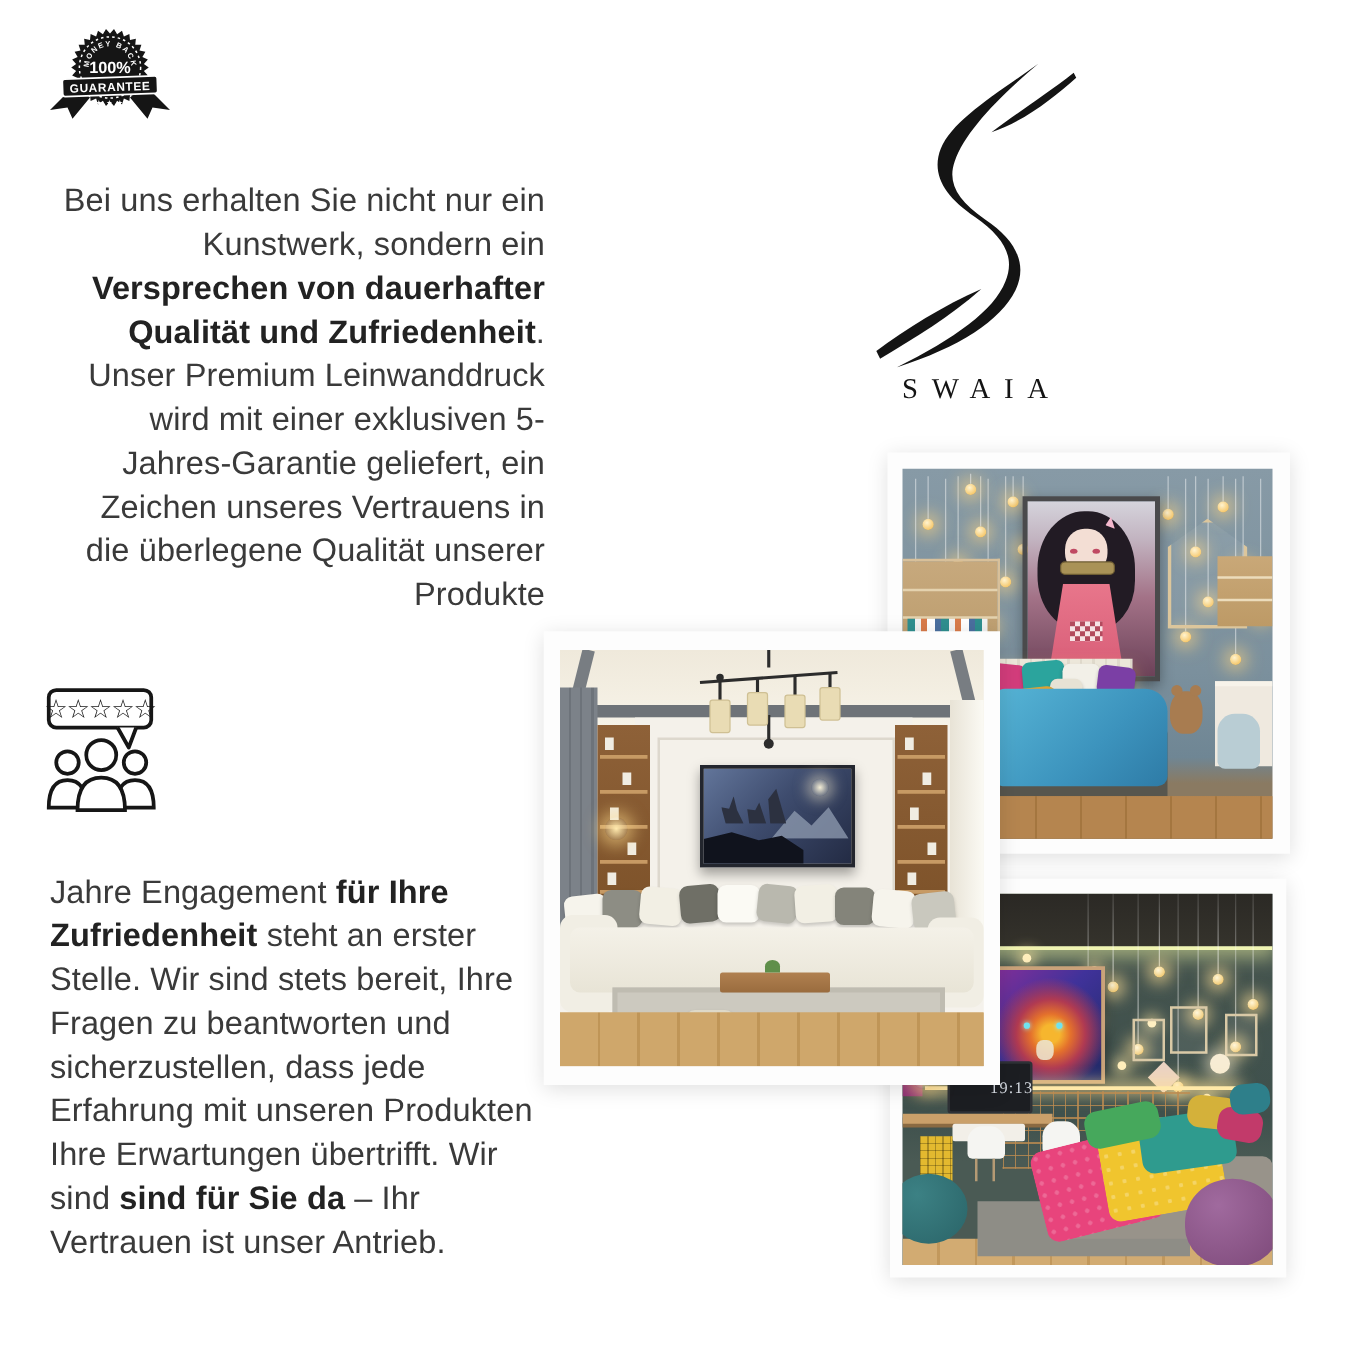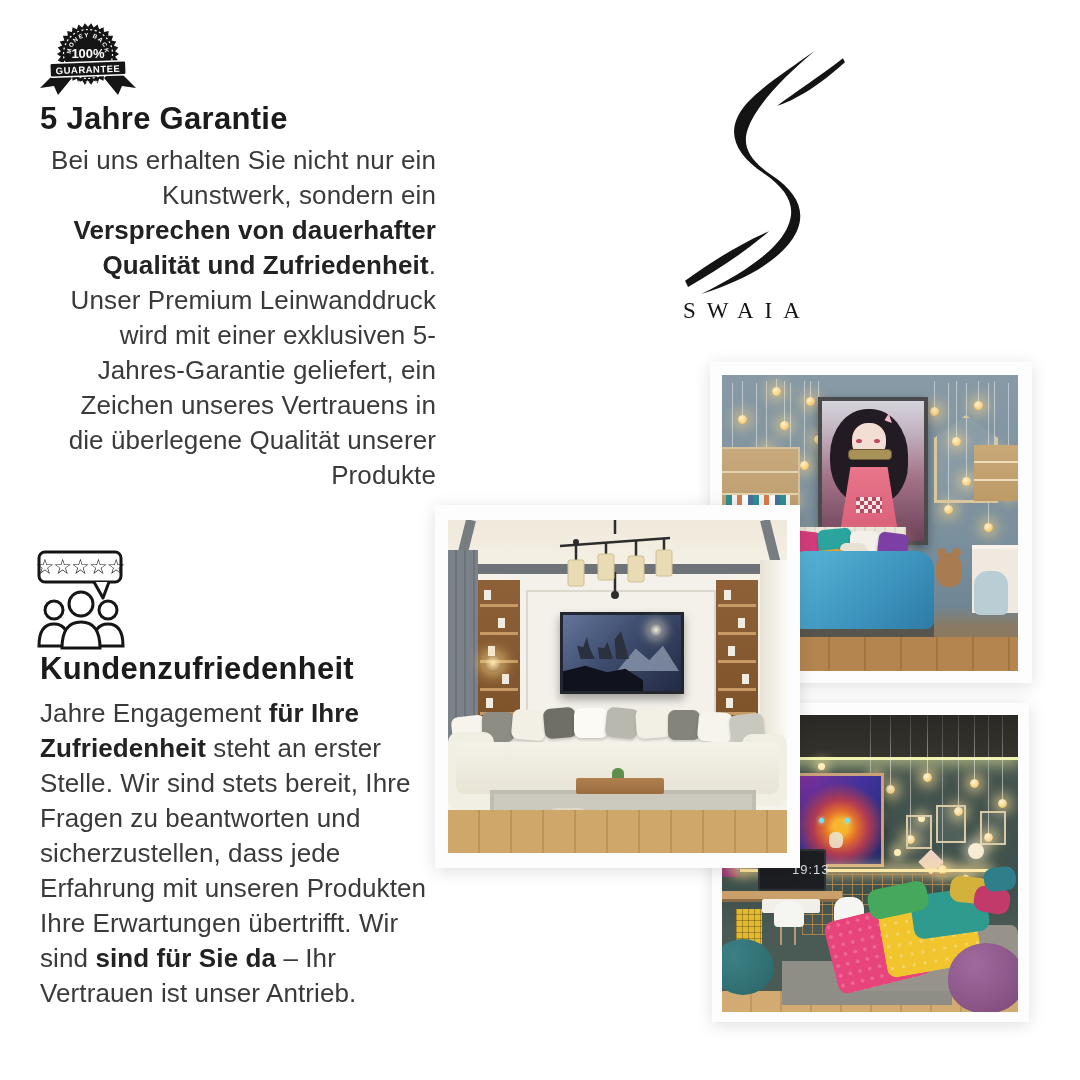--- a/index.html
+++ b/index.html
@@ -11,30 +11,30 @@
   .para b{color:#222;font-weight:700;}
   #h-guarantee{top:101px;}
   #p-guarantee{top:143px;text-align:right;}
   #h-satisfaction{top:651px;}
   #p-satisfaction{top:696px;}
   
   #badge{position:absolute;left:36px;top:16px;width:104px;height:82px;}
   
   #cust-icon{position:absolute;left:34px;top:548px;width:100px;height:104px;}
   
-  #logo{position:absolute;left:672px;top:46px;width:184px;text-align:left;}
+  #logo{position:absolute;left:688px;top:46px;width:184px;text-align:center;}
   #logo svg{display:block;margin:0 auto;}
   .brand{font-family:"Liberation Serif","DejaVu Serif",serif;font-size:23px;letter-spacing:11px;
          color:#141414;margin-top:4px;padding-left:11px;}
   
   .card{position:absolute;background:#fdfdfd;box-shadow:0 3px 16px rgba(0,0,0,.13);}
   #card-kids{left:710px;top:362px;width:322px;height:321px;z-index:1;}
   #card-lion{left:712px;top:703px;width:317px;height:319px;z-index:2;}
   #card-living{left:435px;top:505px;width:365px;height:363px;z-index:3;}
-  .photo{position:absolute;overflow:hidden;}
+  .photo{position:absolute;overflow:hidden;font-family:Liberation Serif, serif;}
   #ph-kids{left:12px;top:13px;width:296px;height:296px;background:linear-gradient(180deg,#879aa6 0%,#7b909d 55%,#6f8694 78%,#8a7a62 85%);}
   #ph-living{left:13px;top:15px;width:339px;height:333px;background:#f5f2ec;}
   #ph-lion{left:10px;top:12px;width:296px;height:297px;background:linear-gradient(180deg,#46544f 0%,#3f514d 60%,#4a5a54 72%);}
   .photo *{position:absolute;}
   
   .bulb{width:9px;height:9px;border-radius:50%;background:radial-gradient(circle at 40% 35%,#fff3cf,#f6c96e 70%,#d99a3e);
         box-shadow:0 0 14px 4px rgba(255,214,130,.75);}
   .bulb::after{content:"";position:absolute;bottom:100%;left:4px;width:1px;height:var(--h,22px);background:rgba(255,255,255,.45);}
   .k-shelf{left:0;top:72px;width:76px;height:96px;background:linear-gradient(#c7a97d,#b89868);
            border:2px solid #d8c09a;border-left:none;}
@@ -155,40 +155,38 @@
       <textPath href="#arcTop" startOffset="50%" text-anchor="middle">MONEY BACK</textPath>
     </text>
     <text x="50" y="42" text-anchor="middle" font-size="13" font-weight="bold" fill="#ffffff">100%</text>
     <g>
       <rect x="12" y="46" width="76" height="14" rx="2" fill="#151515" stroke="#ffffff" stroke-width="1.4" transform="rotate(-2 50 53)"></rect>
       <text x="50" y="57" text-anchor="middle" font-size="9.5" font-weight="bold" fill="#ffffff" letter-spacing=".5" transform="rotate(-2 50 53)">GUARANTEE</text>
     </g>
     <text x="50" y="68" text-anchor="middle" font-size="5.5" fill="#ffffff" letter-spacing="1">★ ★ ★</text>
   </svg>
 
-  <div class="h1" id="h-guarantee">5 Jahre Garantie</div>
   <div class="para" id="p-guarantee"><span>Bei uns erhalten Sie nicht nur ein Kunstwerk, sondern ein </span><b>Versprechen von dauerhafter Qualität und Zufriedenheit</b><span>. Unser Premium Leinwanddruck wird mit einer exklusiven 5-Jahres-Garantie geliefert, ein Zeichen unseres Vertrauens in die überlegene Qualität unserer Produkte</span></div>
 
   <svg id="cust-icon" viewBox="0 0 100 104">
     <g fill="none" stroke="#161616" stroke-width="3">
       <rect x="5" y="4" width="82" height="30" rx="6" fill="#fff"></rect>
       <polyline points="60,34 69,50 75,34" fill="#fff" stroke-linejoin="round"></polyline>
     </g>
     <text x="46" y="26" text-anchor="middle" font-size="21" letter-spacing="-1" fill="#161616">☆☆☆☆☆</text>
     <g fill="#ffffff" stroke="#161616" stroke-width="3">
       <circle cx="20" cy="62" r="9"></circle>
       <path d="M5,98 Q5,76 20,76 Q35,76 35,98 Z"></path>
       <circle cx="74" cy="62" r="9"></circle>
       <path d="M59,98 Q59,76 74,76 Q89,76 89,98 Z"></path>
       <circle cx="47" cy="56" r="12"></circle>
       <path d="M28,100 Q28,74 47,74 Q66,74 66,100 Z"></path>
     </g>
   </svg>
 
-  <div class="h1" id="h-satisfaction">Kundenzufriedenheit</div>
   <div class="para" id="p-satisfaction"><span>Jahre Engagement </span><b>für Ihre Zufriedenheit</b><span> steht an erster Stelle. Wir sind stets bereit, Ihre Fragen zu beantworten und sicherzustellen, dass jede Erfahrung mit unseren Produkten Ihre Erwartungen übertrifft. Wir sind </span><b>sind für Sie da</b><span> – Ihr Vertrauen ist unser Antrieb.</span></div>
 
   <div id="logo">
     <svg width="164" height="248" viewBox="0 0 160 245">
       <g fill="#141414">
         <path d="M130,5 C95,30 62,50 53,72 C45,92 56,110 80,126 C103,142 112,158 104,177 C95,200 64,222 18,245 C68,229 100,208 112,184 C122,163 112,144 88,128 C66,113 58,99 64,82 C72,59 98,32 130,5 Z"></path>
         <path d="M158,12 C135,30 110,46 93,59 C118,51 142,32 160,16 Z"></path>
         <path d="M5,238 C32,222 60,205 85,183 C55,196 25,215 2,232 Z"></path>
       </g>
     </svg>

